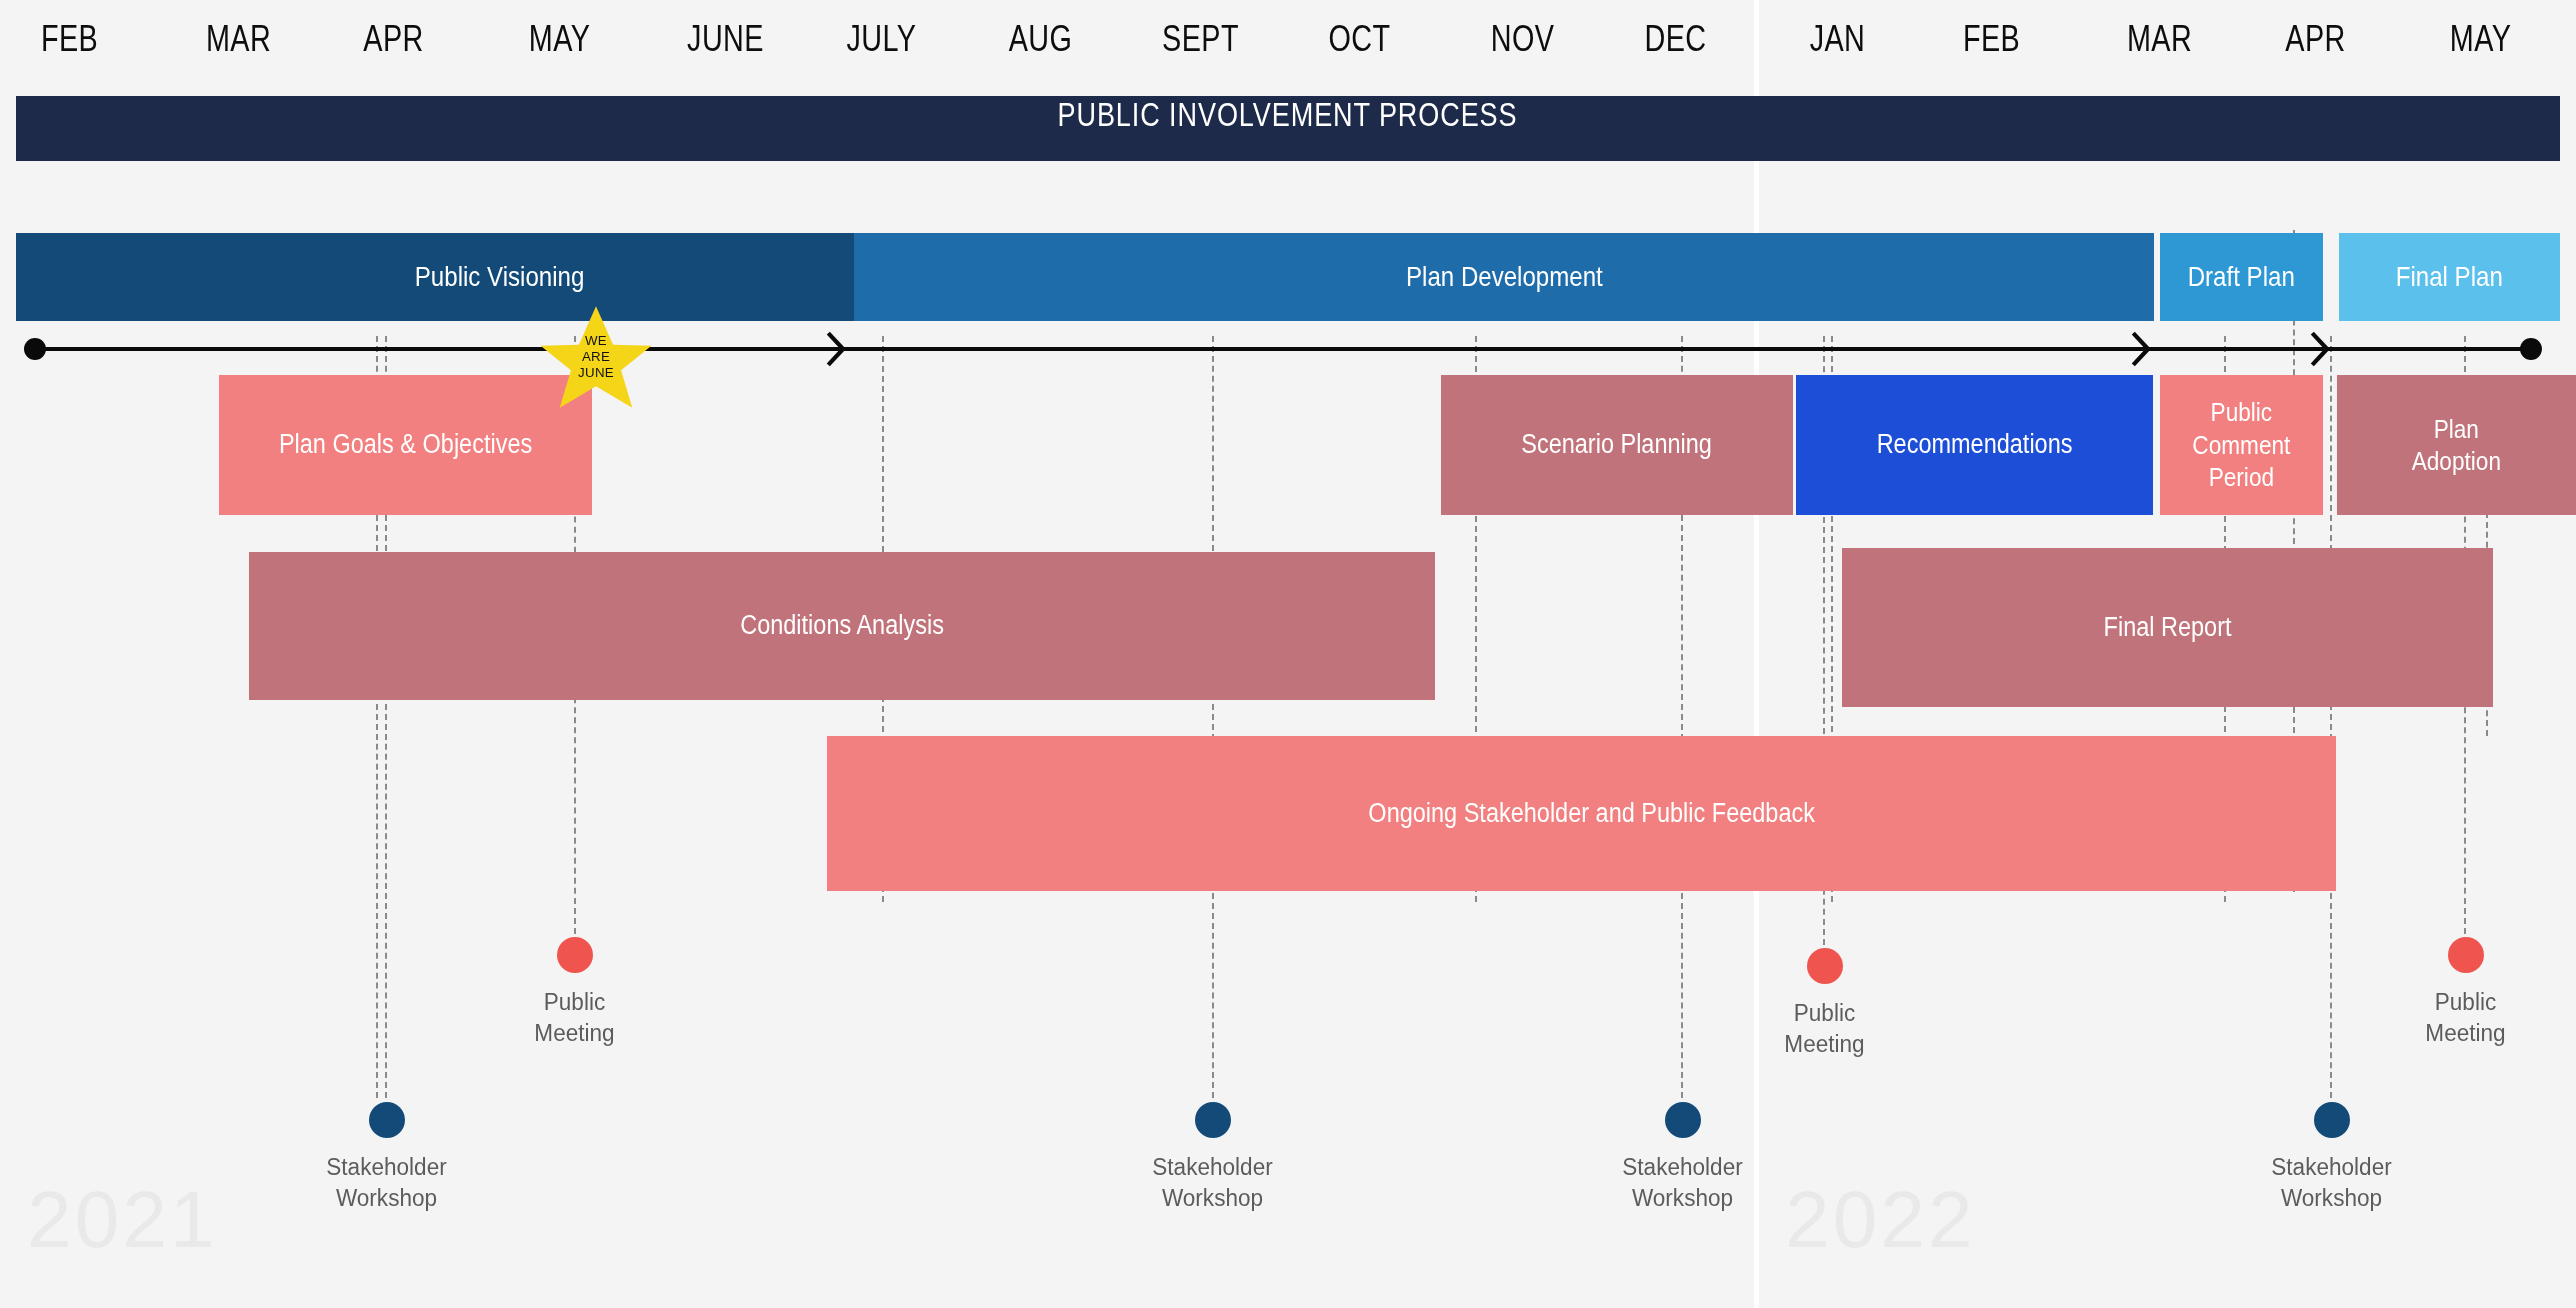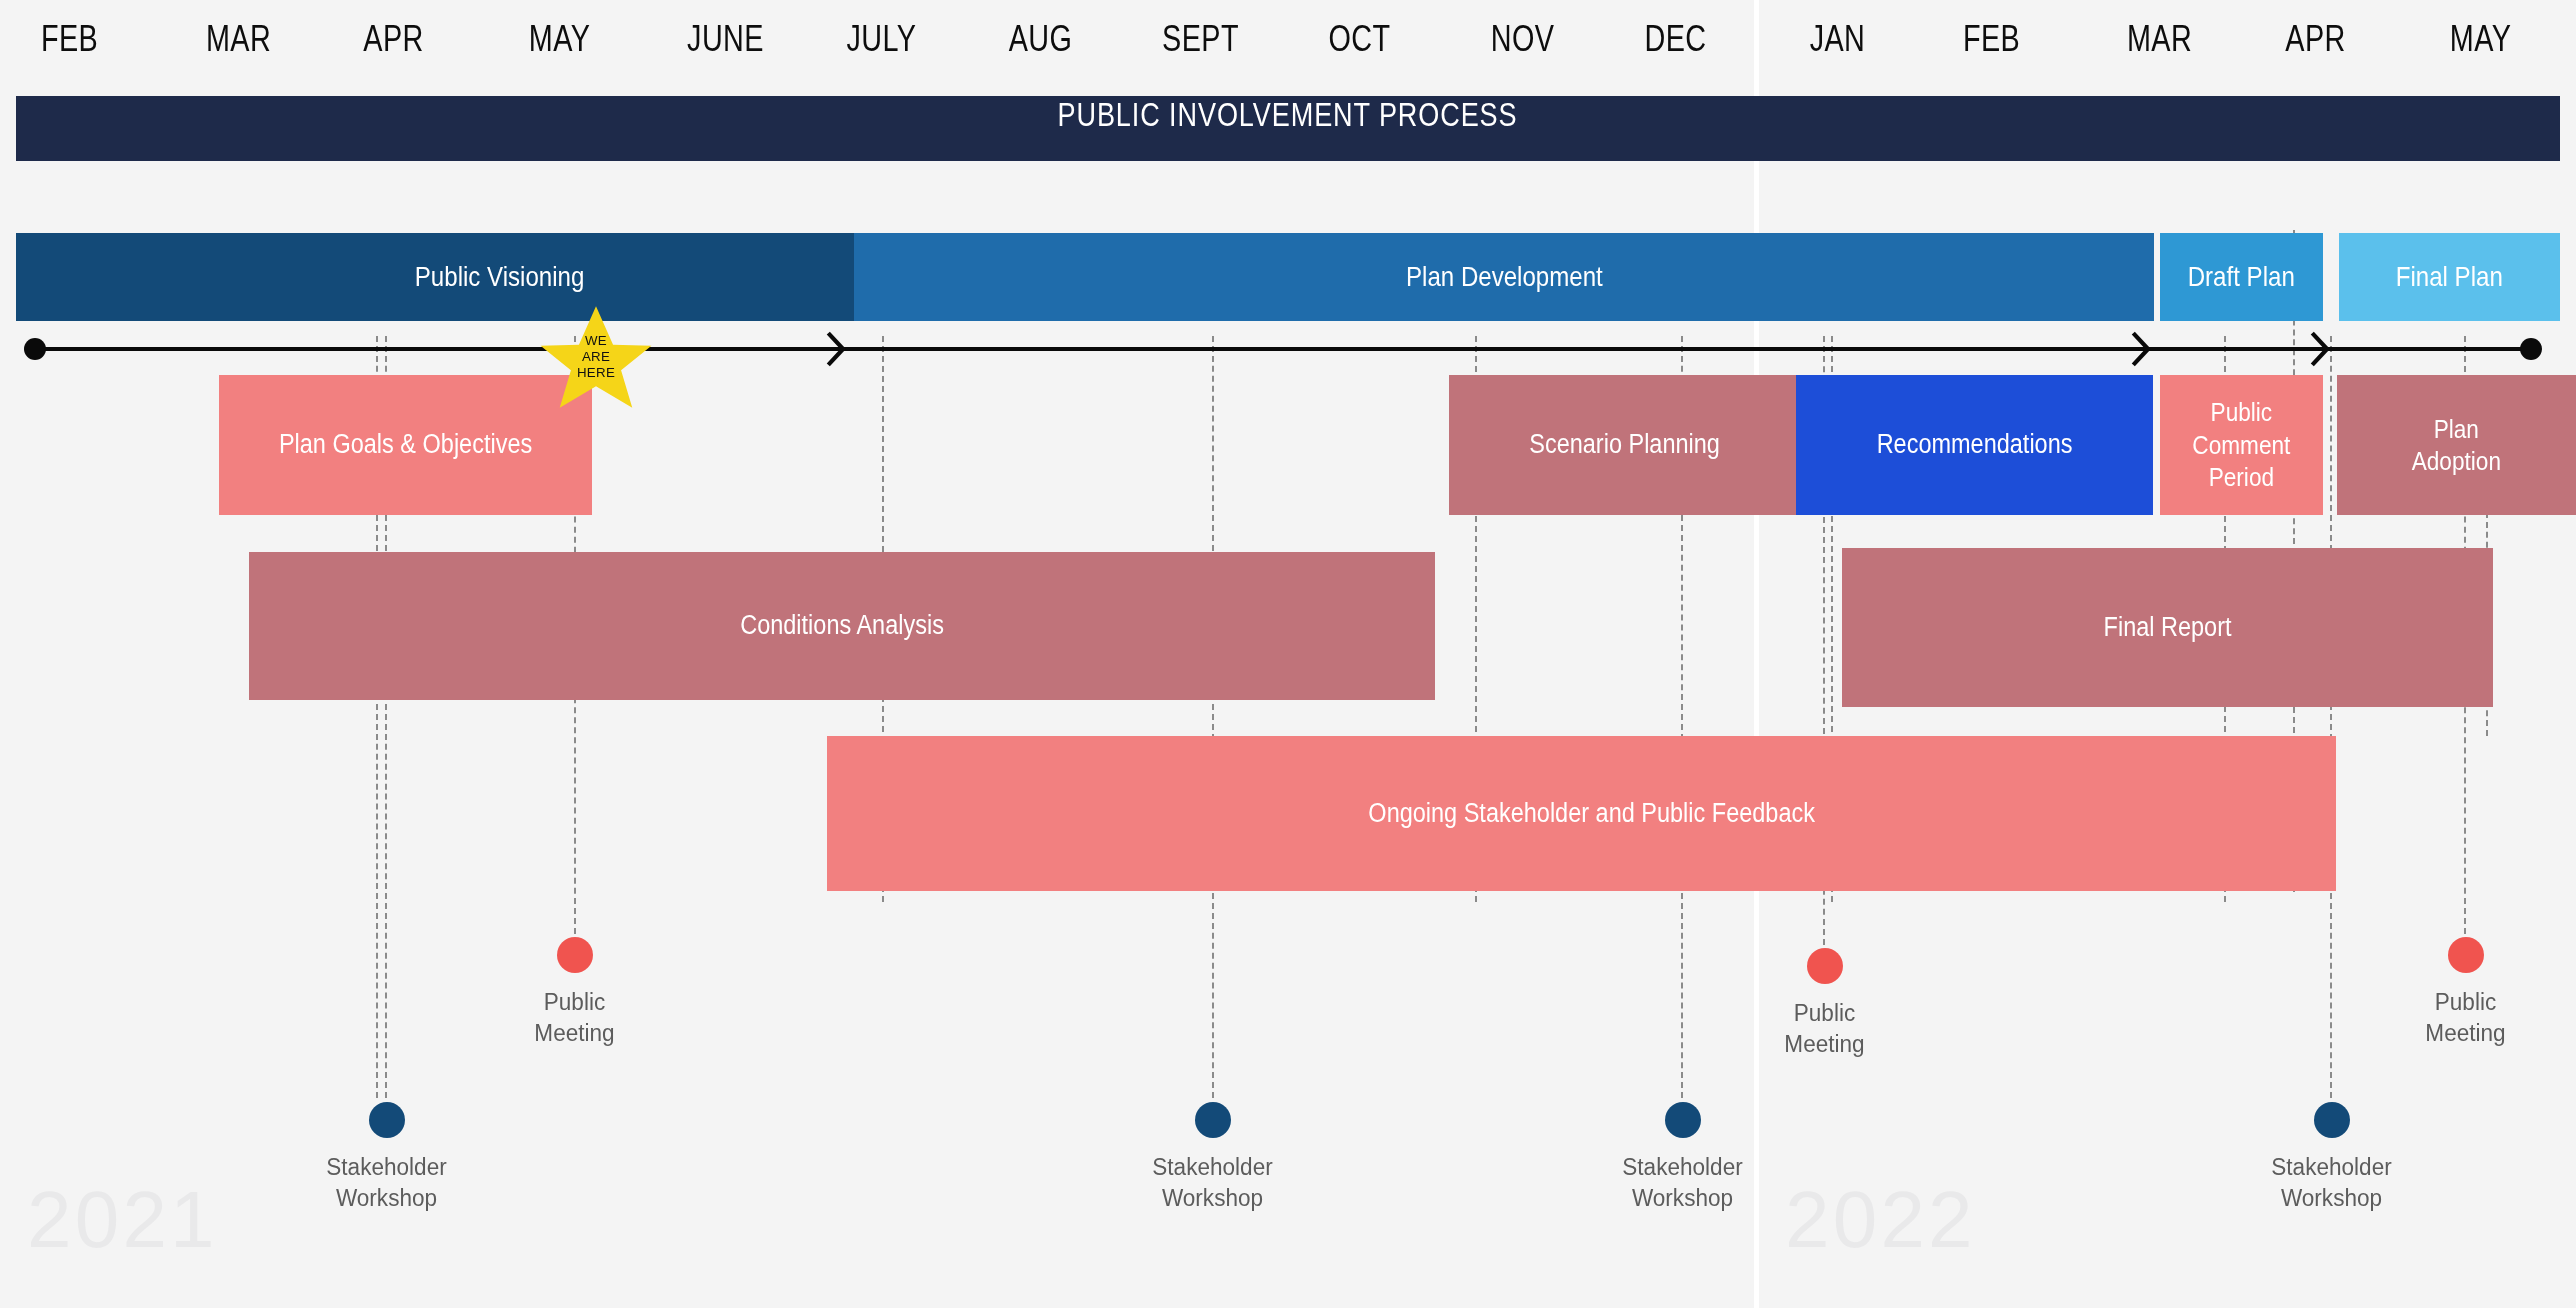--- a/index.html
+++ b/index.html
@@ -272,21 +272,21 @@
         </svg></div>
       <div class="axis-chev" style="left: 2309px;"><svg width="21.4" height="36" viewBox="0 0 40 68">
           <polyline points="6,4 34,34 6,64" fill="none" stroke="#0a0a0a" stroke-width="8"></polyline>
         </svg></div>
     </div>
 
   <div id="tasks-layer">
       <div class="task-bar" style="left: 219px; top: 375px; width: 373px; height: 140px; background: rgb(242, 128, 128);">
         <span class="task-text" style="font-size: 27px;">Plan Goals &amp; Objectives</span>
       </div>
-      <div class="task-bar" style="left: 1441px; top: 375px; width: 352px; height: 140px; background: rgb(192, 115, 122); margin-left: 8px;">
+      <div class="task-bar" style="left: 1441px; top: 375px; width: 352px; height: 140px; background: rgb(192, 115, 122);">
         <span class="task-text" style="font-size: 27px;">Scenario Planning</span>
       </div>
       <div class="task-bar" style="left: 1796px; top: 375px; width: 357px; height: 140px; background: #1d4ed8;">
         <span class="task-text" style="font-size: 27px;">Recommendations</span>
       </div>
       <div class="task-bar" style="left: 2160px; top: 375px; width: 163px; height: 140px; background: rgb(242, 128, 128);">
         <span class="task-text" style="font-size: 26px;">Public
 Comment
 Period</span>
       </div>
@@ -304,21 +304,21 @@
         <span class="task-text" style="font-size: 27px;">Ongoing Stakeholder and Public Feedback</span>
       </div>
     </div>
 
   <div class="star-wrap" id="star" style="left: 540px; top: 303px;">
     <svg width="112" height="107" viewBox="0 0 210 200" aria-hidden="true">
       <polygon id="star-poly" points="105,6 137,78 209,80 152,126 173,196 105,156 37,196 58,126 1,80 73,78" fill="#f5d518"></polygon>
     </svg>
     <div class="star-text">WE
 ARE
-HERE</div>
+JUNE</div>
   </div>
 
   <div id="milestones-layer">
       <div class="milestone" style="left: 301px; top: 1102px;">
         <div class="dot" style="background: rgb(19, 74, 120);"></div>
         <div class="ms-label" style="color: rgb(92, 92, 92);">Stakeholder
 Workshop</div>
       </div>
       <div class="milestone" style="left: 489px; top: 937px;">
         <div class="dot" style="background: rgb(240, 84, 79);"></div>

